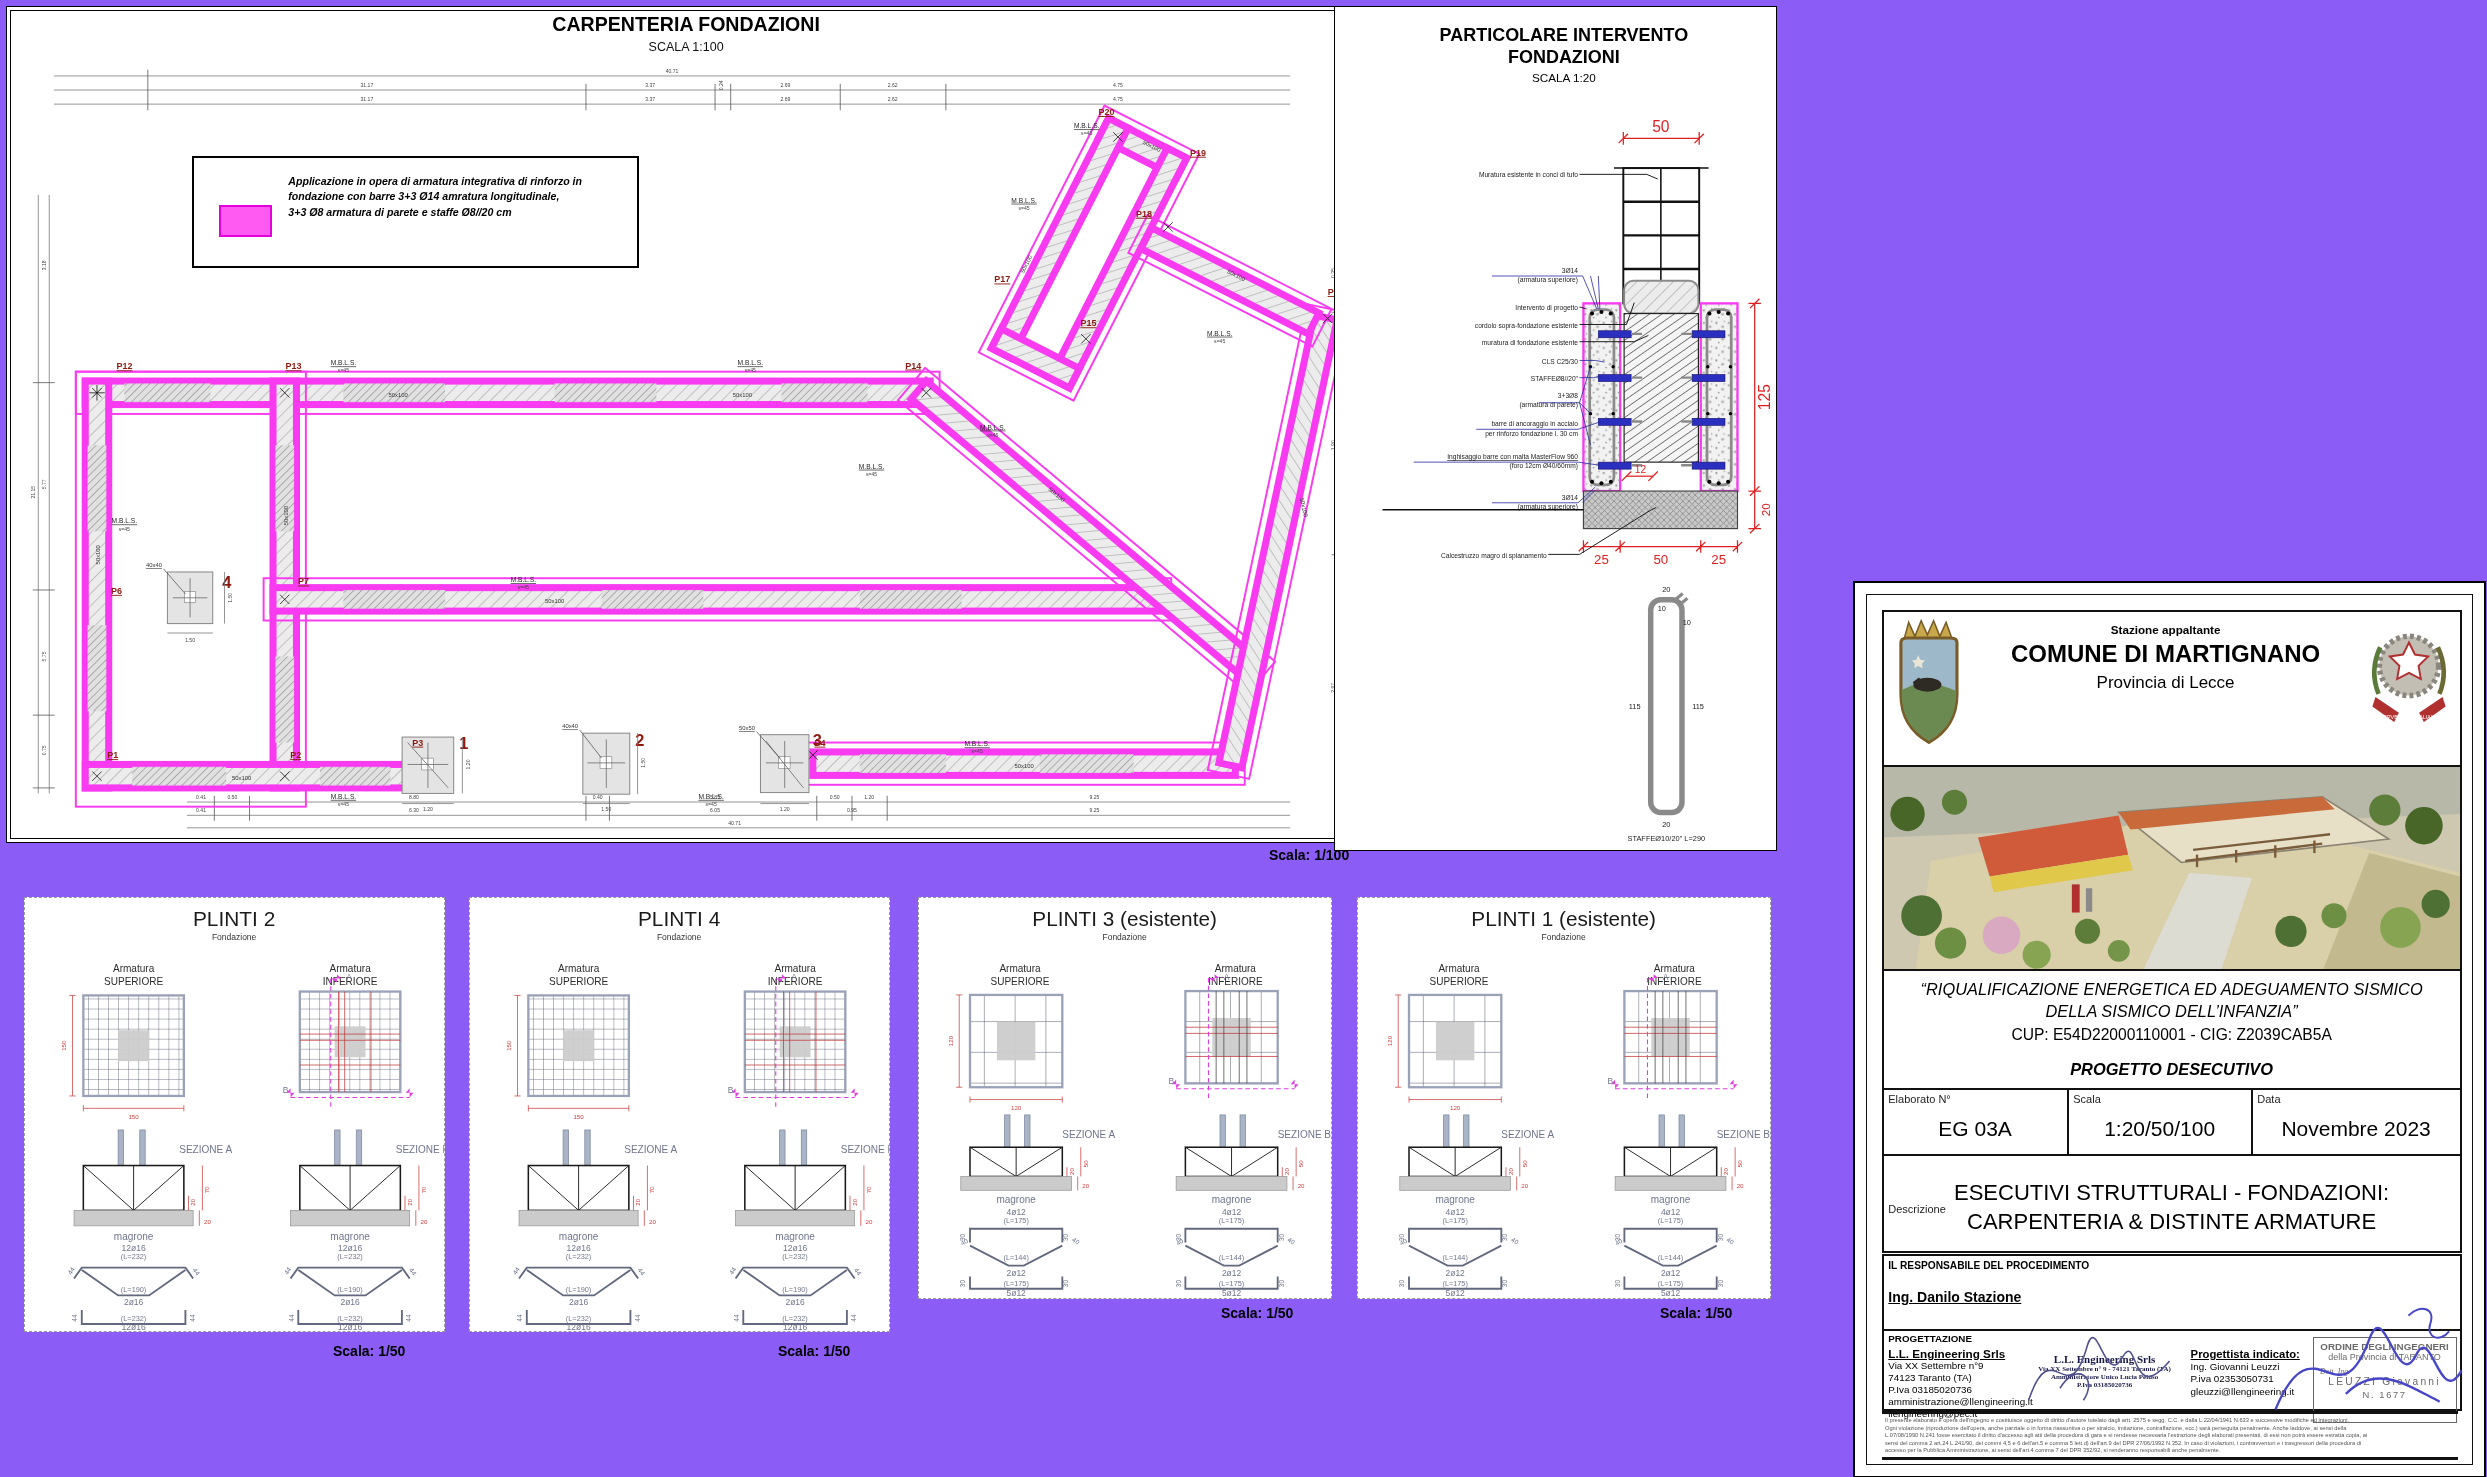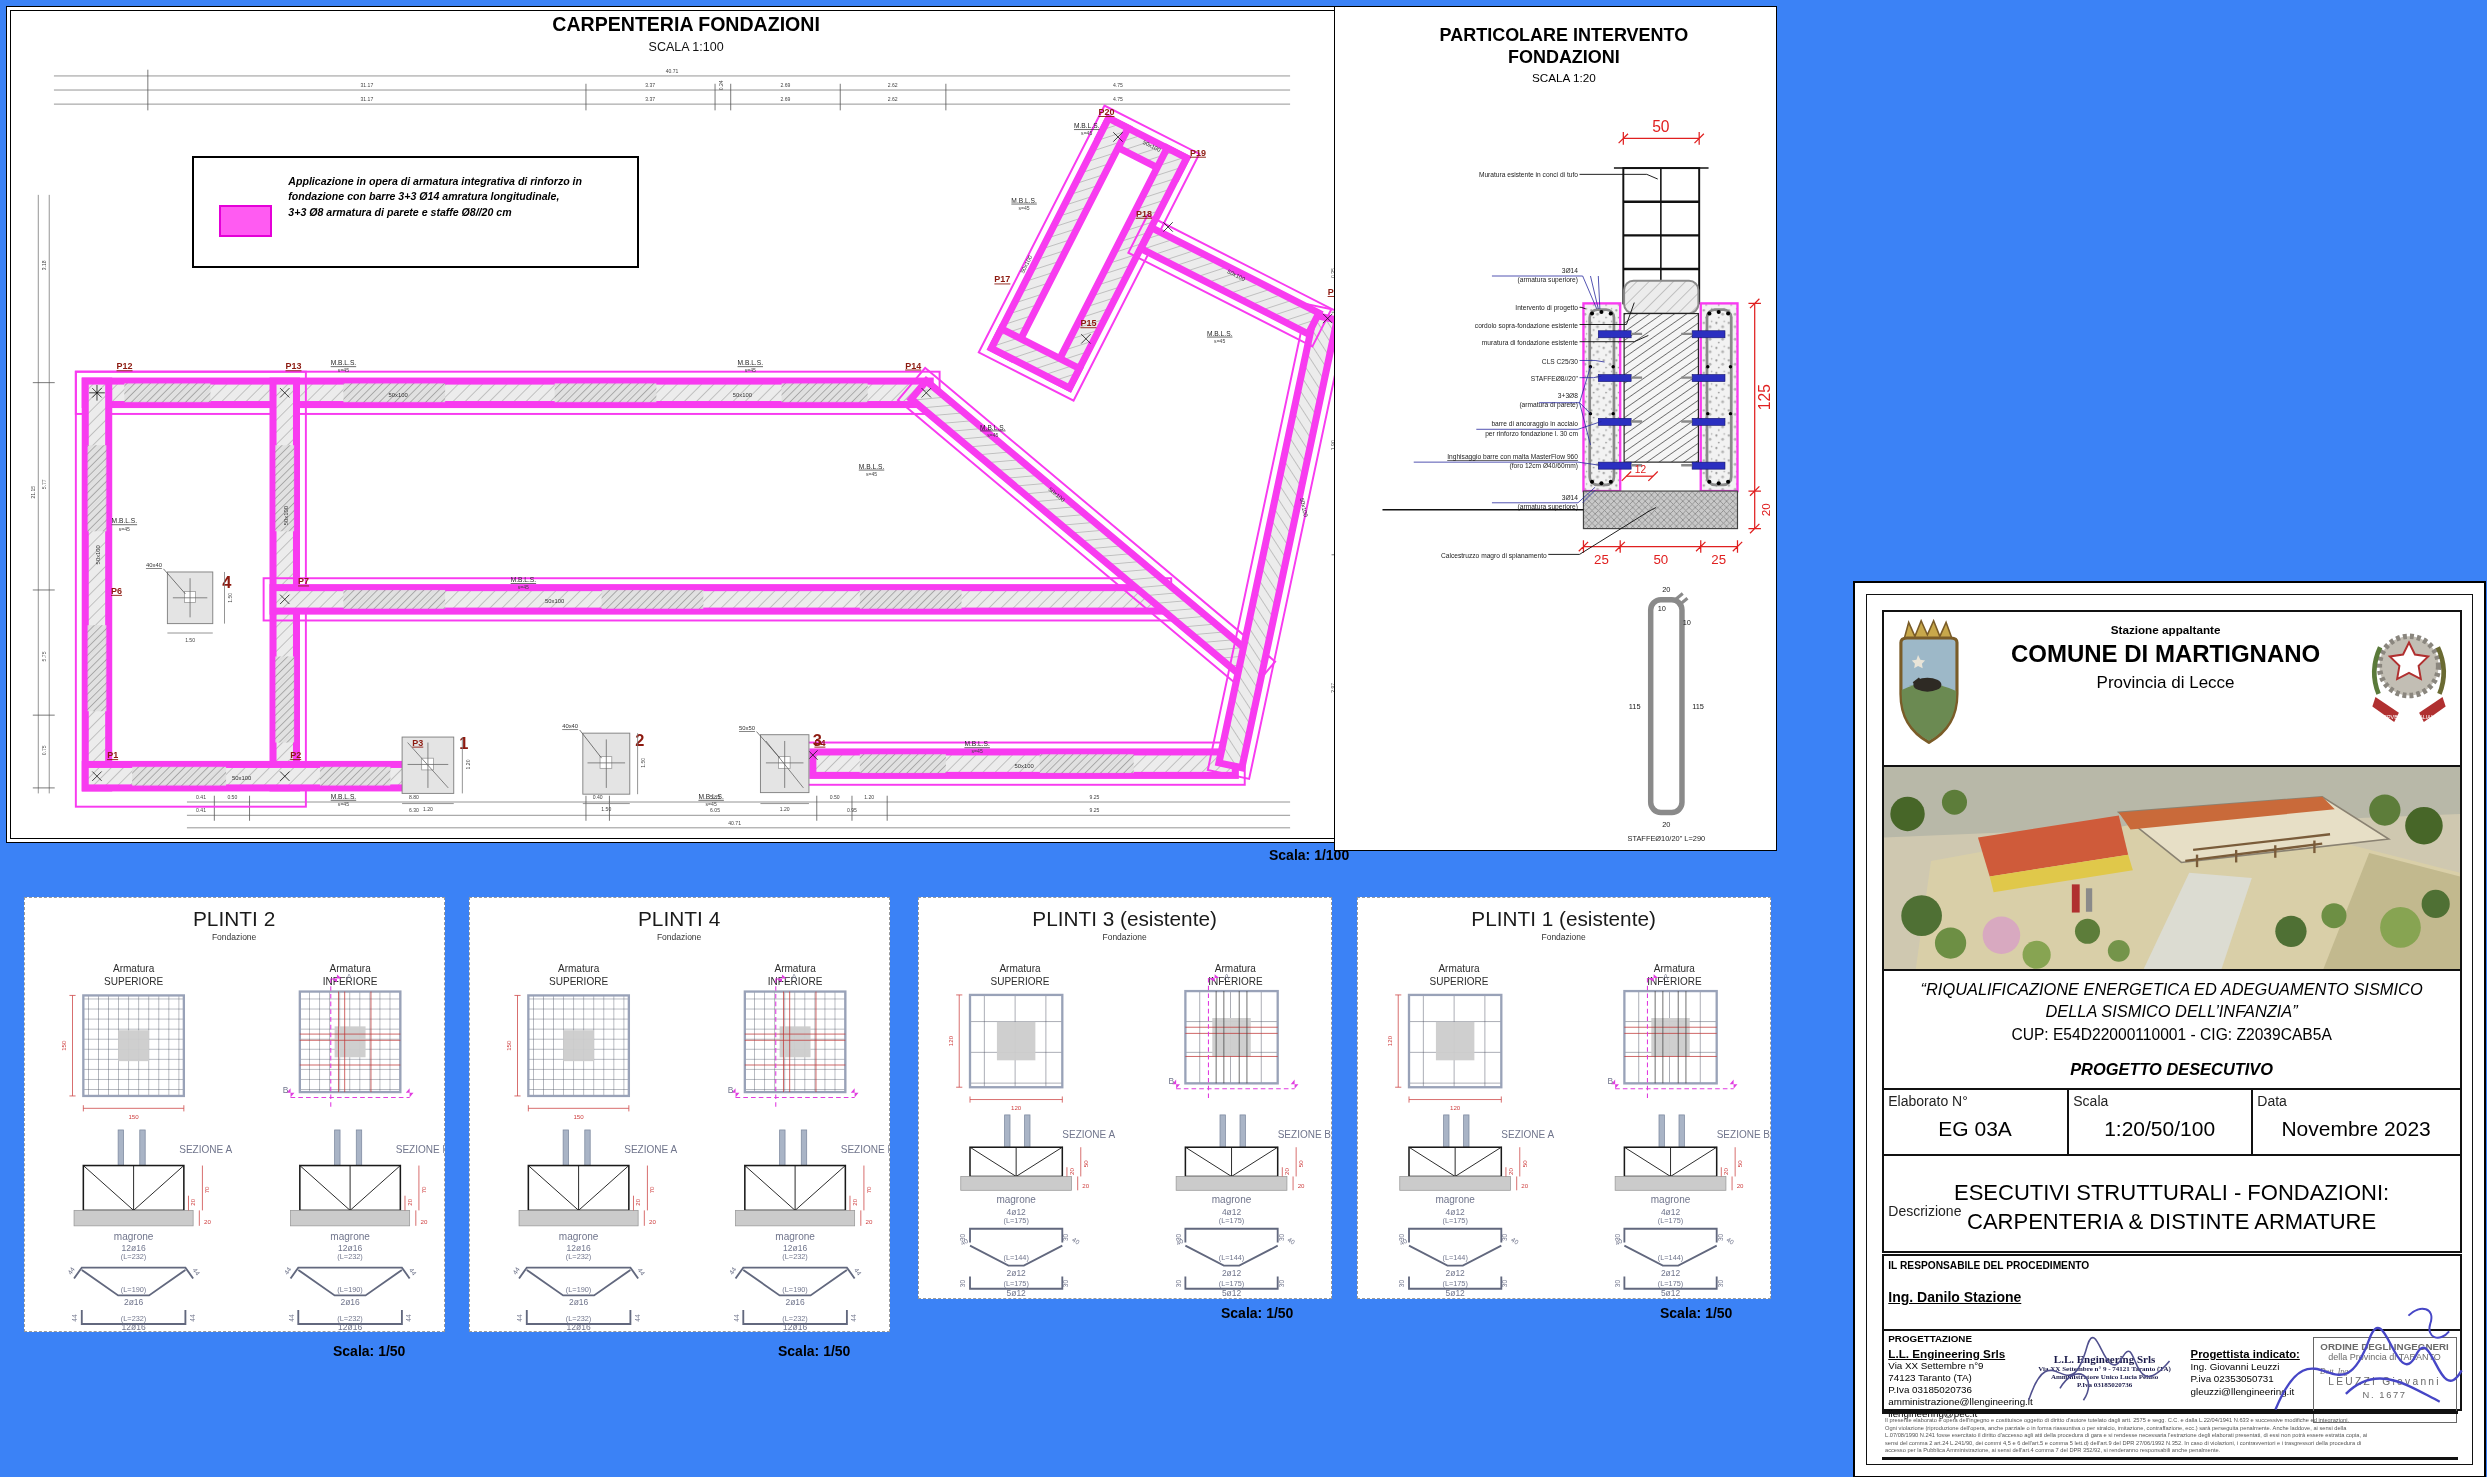--- a/index.html
+++ b/index.html
@@ -1,16 +1,16 @@
 <!DOCTYPE html>
 <html style="font-size:12.5px"><head>
 <meta charset="utf-8">
 <style>
   html,body{margin:0;padding:0;background:#fff;font-family:"Liberation Sans",sans-serif;}
-  #sheet{position:relative;width:2487px;height:1478px;background:#3b82f6;overflow:hidden;}
+  #sheet{position:relative;width:2487px;height:1478px;background:#8b5cf6;overflow:hidden;}
   .frame{position:absolute;background:#fff;}
   svg text{font-family:"Liberation Sans",sans-serif;}
   
   .t6{font-size:6.5px;fill:#444}.t7{font-size:7.5px;fill:#333}.t8{font-size:8.5px;fill:#222}
   .t9{font-size:9.5px;fill:#222}.t11{font-size:11px;fill:#222}
   .mid{text-anchor:middle}.end{text-anchor:end}
   .mk{font-size:11.5px;font-weight:bold;fill:#8d1a10;text-decoration:underline}
   .dimline{stroke:#777;stroke-width:1;fill:none}
   .dimtick{stroke:#555;stroke-width:1}
   
@@ -50,21 +50,21 @@
   .ldr{stroke:#23249c;stroke-width:1;fill:none}
   .ldrk{stroke:#111;stroke-width:1.2;fill:none}
   .red{stroke:#e02020;stroke-width:1.6;fill:none}
   .redt{fill:#e02020}
   .dt8{font-size:8.5px;fill:#222}
   .stf{stroke:#8a8a8a;stroke-width:7;fill:none}
   
   #titleblock{position:absolute;left:1853px;top:581px;width:629px;height:893px;border:2.3px solid #000;background:#fff;}
   #tb-inner{position:absolute;left:11px;top:11px;right:11px;bottom:11px;border:1.6px solid #111;}
   .tbbox{position:absolute;border:2px solid #111;background:#fff;}
-  .tb-label{font-size:14px;color:#222;}
+  .tb-label{font-size:11px;color:#222;}
   .rule{position:absolute;left:26.6px;width:576px;height:2.7px;background:#111;}
 </style>
 </head>
 <body>
 
 <svg width="0" height="0" style="position:absolute" aria-hidden="true">
   <defs>
     <pattern id="hat" width="11" height="11" patternUnits="userSpaceOnUse" patternTransform="rotate(45)">
       <rect width="11" height="11" fill="#ececec"></rect>
         <line x1="0" y1="0" x2="0" y2="11" stroke="#909090" stroke-width="1.2"></line>

